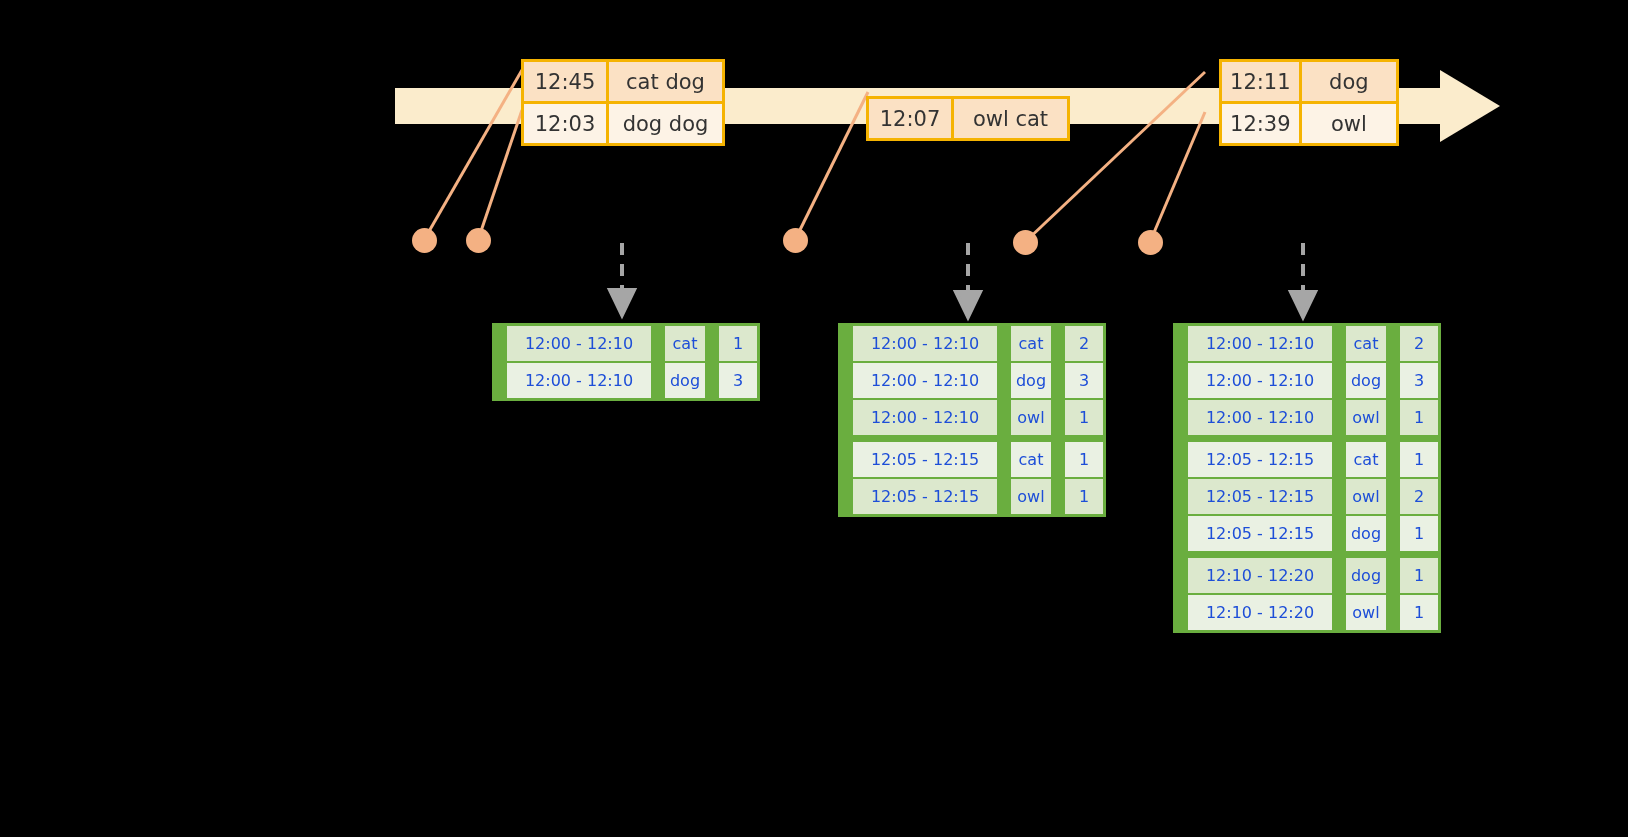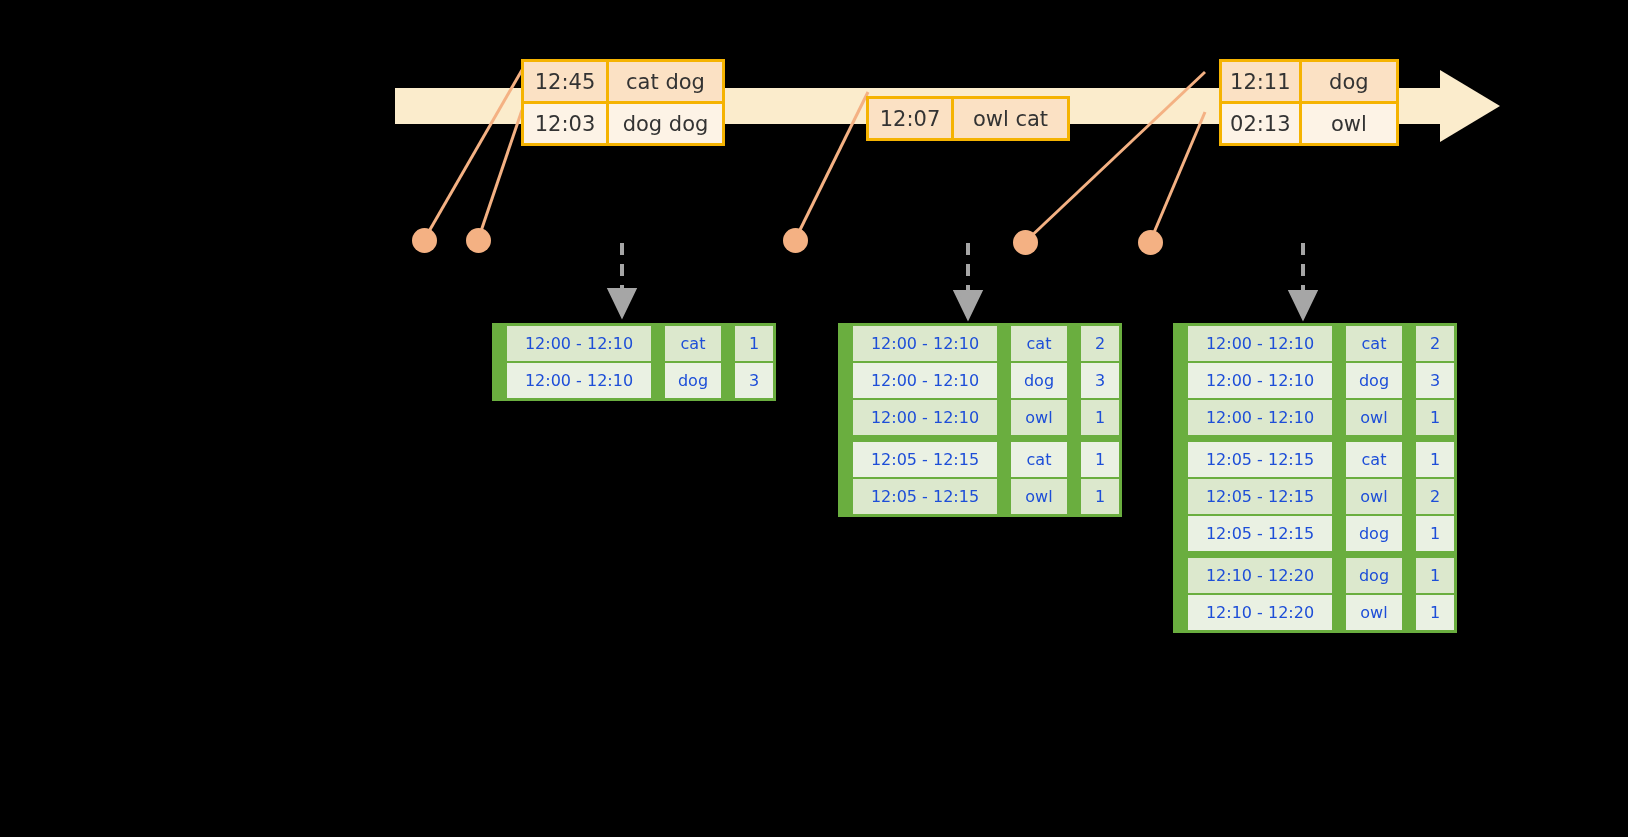--- a/index.html
+++ b/index.html
@@ -91,21 +91,21 @@
     justify-content: center;
     font-size: 16px;
     color: #1d4ed8;
     box-sizing: border-box;
     white-space: nowrap;
     margin-left: 12px;
   }
   .res-row.shade-a .res-cell { background: #dce8cd; }
   .res-row.shade-b .res-cell { background: #eaf1e3; }
   .res-window { width: 144px; }
-  .res-word   { width: 56px; }
+  .res-word   { width: 40px; }
   .res-count  { width: 38px; }
 
   .group-gap { height: 3px; background: #6aae3f; }
 
   
   .dot {
     position: absolute;
     width: 25px;
     height: 25px;
     border-radius: 50%;
@@ -162,21 +162,21 @@
       <div class="ev-cell ev-words wide">owl cat</div>
     </div>
   </div>
 
   <div class="event-box" style="left:1211px; top:59px; width:180px;margin-left:8px;">
     <div class="event-row shade-a">
       <div class="ev-cell ev-time">12:11</div>
       <div class="ev-cell ev-words narrow">dog</div>
     </div>
     <div class="event-row shade-b">
-      <div class="ev-cell ev-time">02:13</div>
+      <div class="ev-cell ev-time">12:39</div>
       <div class="ev-cell ev-words narrow">owl</div>
     </div>
   </div>
 
   <div class="dot" style="left:412px; top:228px;"></div>
   <div class="dot" style="left:466px; top:228px;"></div>
   <div class="dot" style="left:783px; top:228px;"></div>
   <div class="dot" style="left:1013px; top:230px;"></div>
   <div class="dot" style="left:1138px; top:230px;"></div>
 

